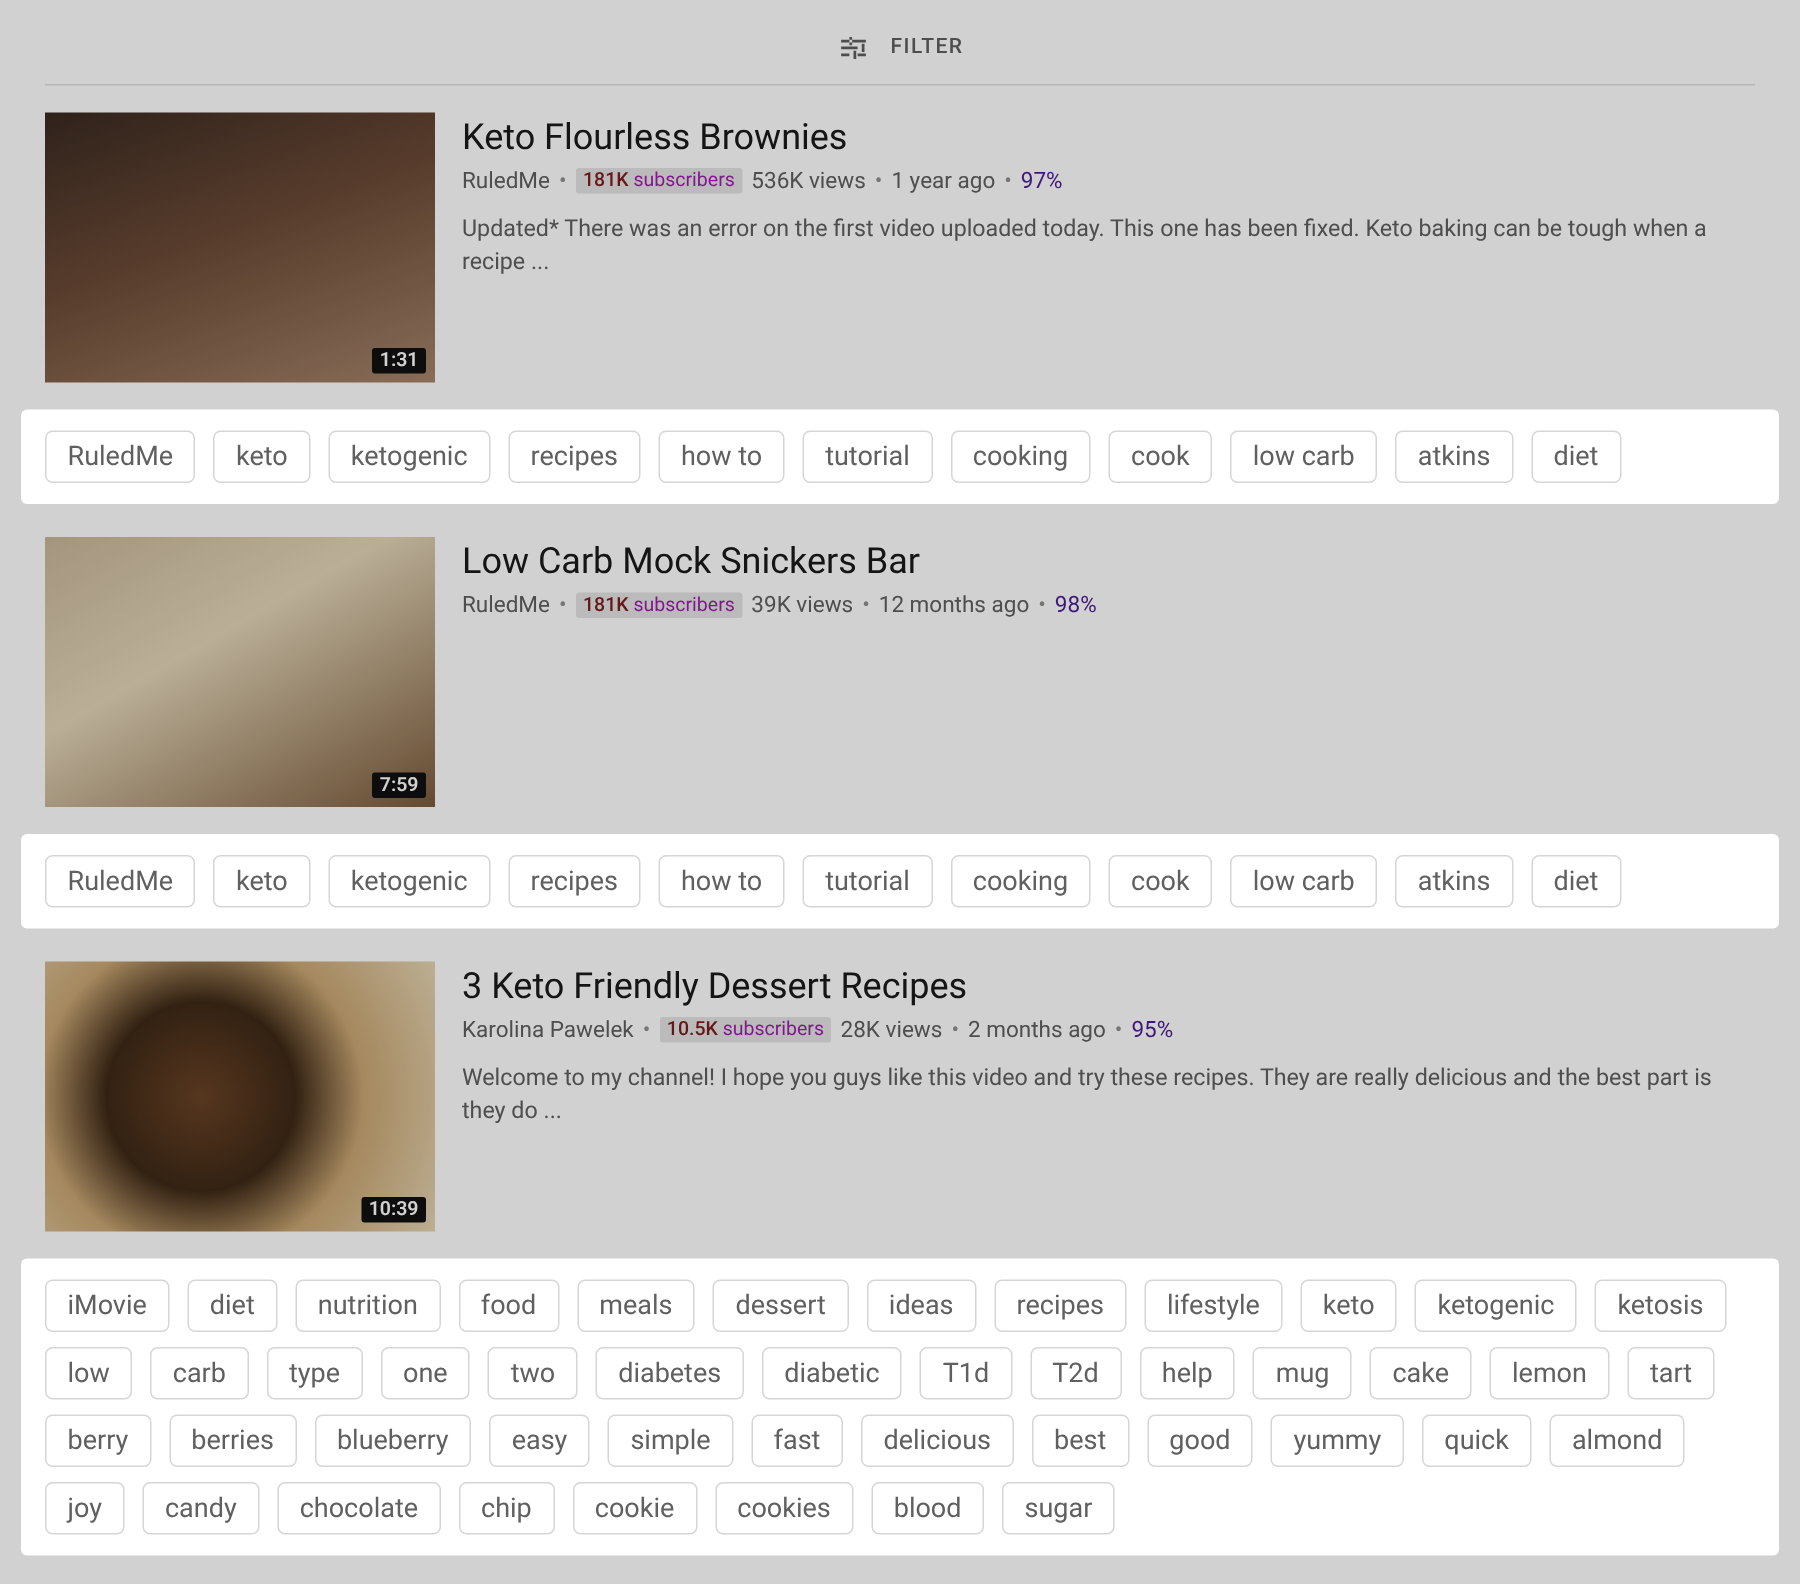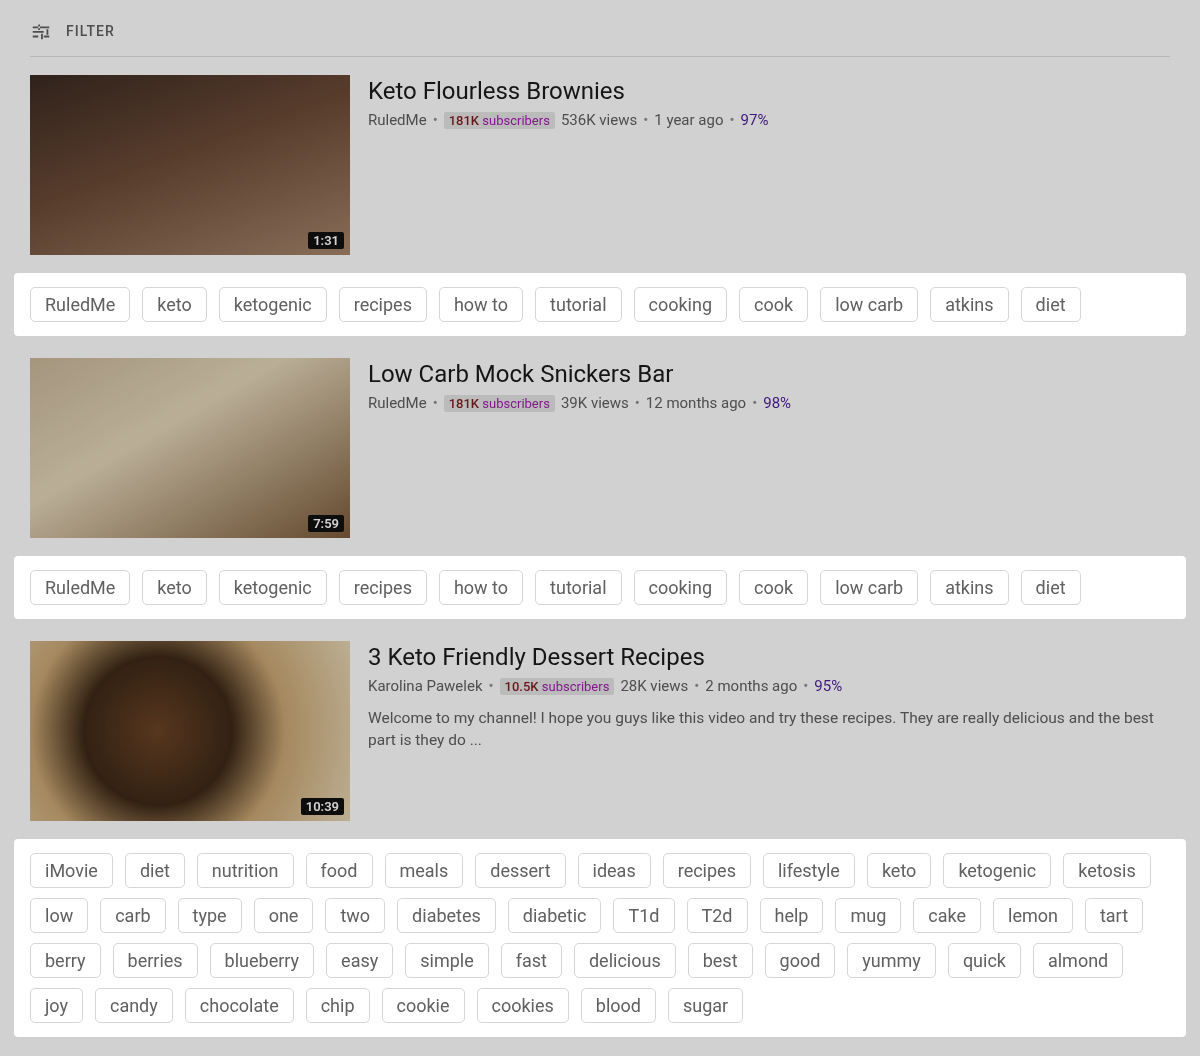--- a/index.html
+++ b/index.html
@@ -20,35 +20,36 @@
     padding: 20px 30px 20px 30px;
     position: relative;
   }
   .filter-bar {
     display: flex;
     align-items: center;
     gap: 14px;
     padding-bottom: 14px;
     border-bottom: 1px solid #e0e0e0;
     margin-bottom: 18px;
+    justify-content: center;
   }
   .filter-bar .icon svg { display:block; }
   .filter-bar .label {
     font-size: 14px;
     letter-spacing: 1px;
     color: #606060;
     font-weight: 500;
   }
   .result {
     display: flex;
     gap: 18px;
     margin-bottom: 18px;
   }
   .thumb {
-    width: 320px;
+    width: 260px;
     height: 180px;
     background: #8a7560;
     position: relative;
     flex-shrink: 0;
   }
   .thumb .duration {
     position: absolute;
     right: 6px;
     bottom: 6px;
     background: #111;
@@ -141,20 +142,21 @@
       <div class="meta">
         <span class="channel">RuledMe</span>
         <span class="dot">•</span>
         <span class="subs-badge"><span class="count">181K</span> <span class="subs-label">subscribers</span></span>
         <span>536K views</span>
         <span class="dot">•</span>
         <span>1 year ago</span>
         <span class="dot">•</span>
         <span class="rating">97%</span>
       </div>
+      <div class="desc">Updated* There was an error on the first video uploaded today. This one has been fixed. Keto baking can be tough when a recipe ...</div>
     </div>
       </div>
       <div class="tags-strip">
         <span class="tag">RuledMe</span>
         <span class="tag">keto</span>
         <span class="tag">ketogenic</span>
         <span class="tag">recipes</span>
         <span class="tag">how to</span>
         <span class="tag">tutorial</span>
         <span class="tag">cooking</span>

